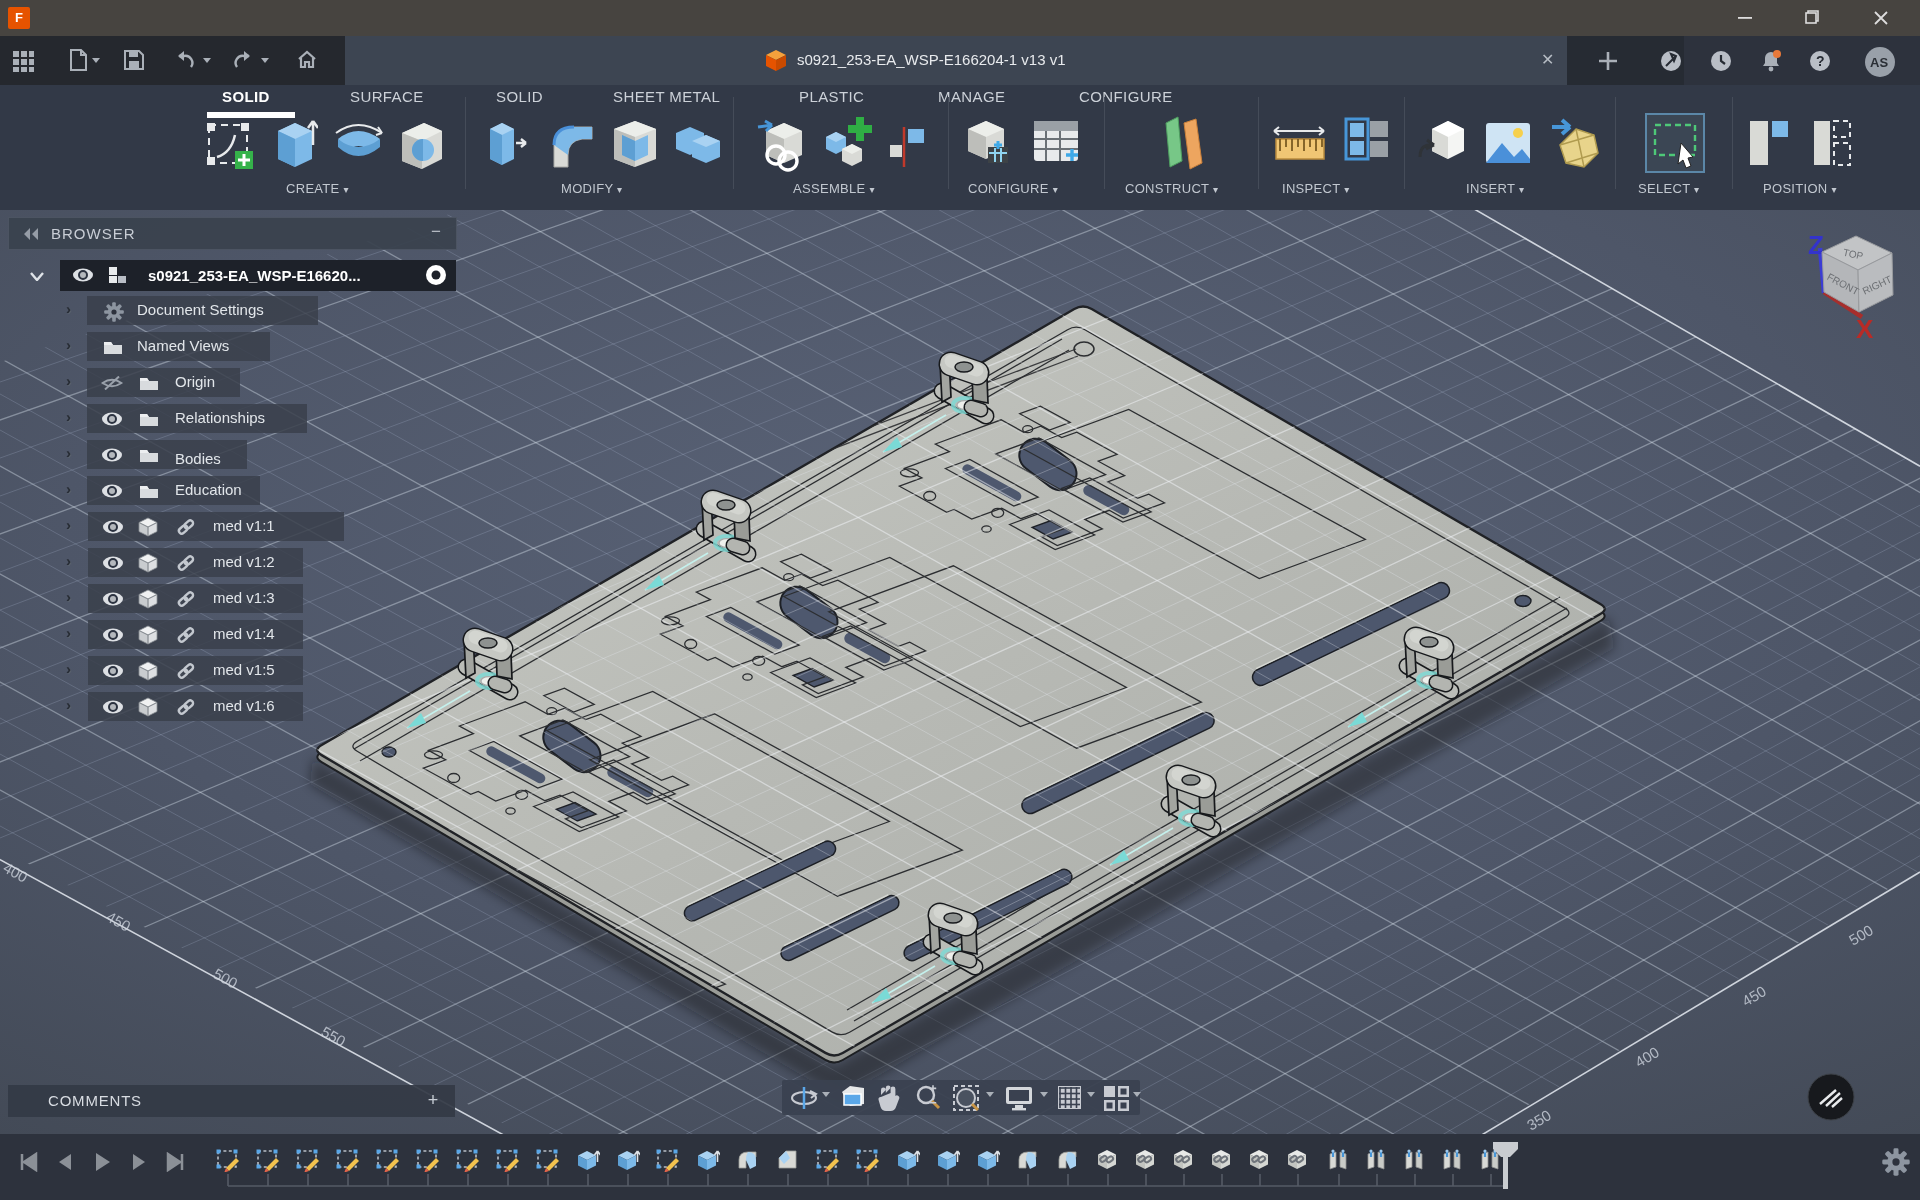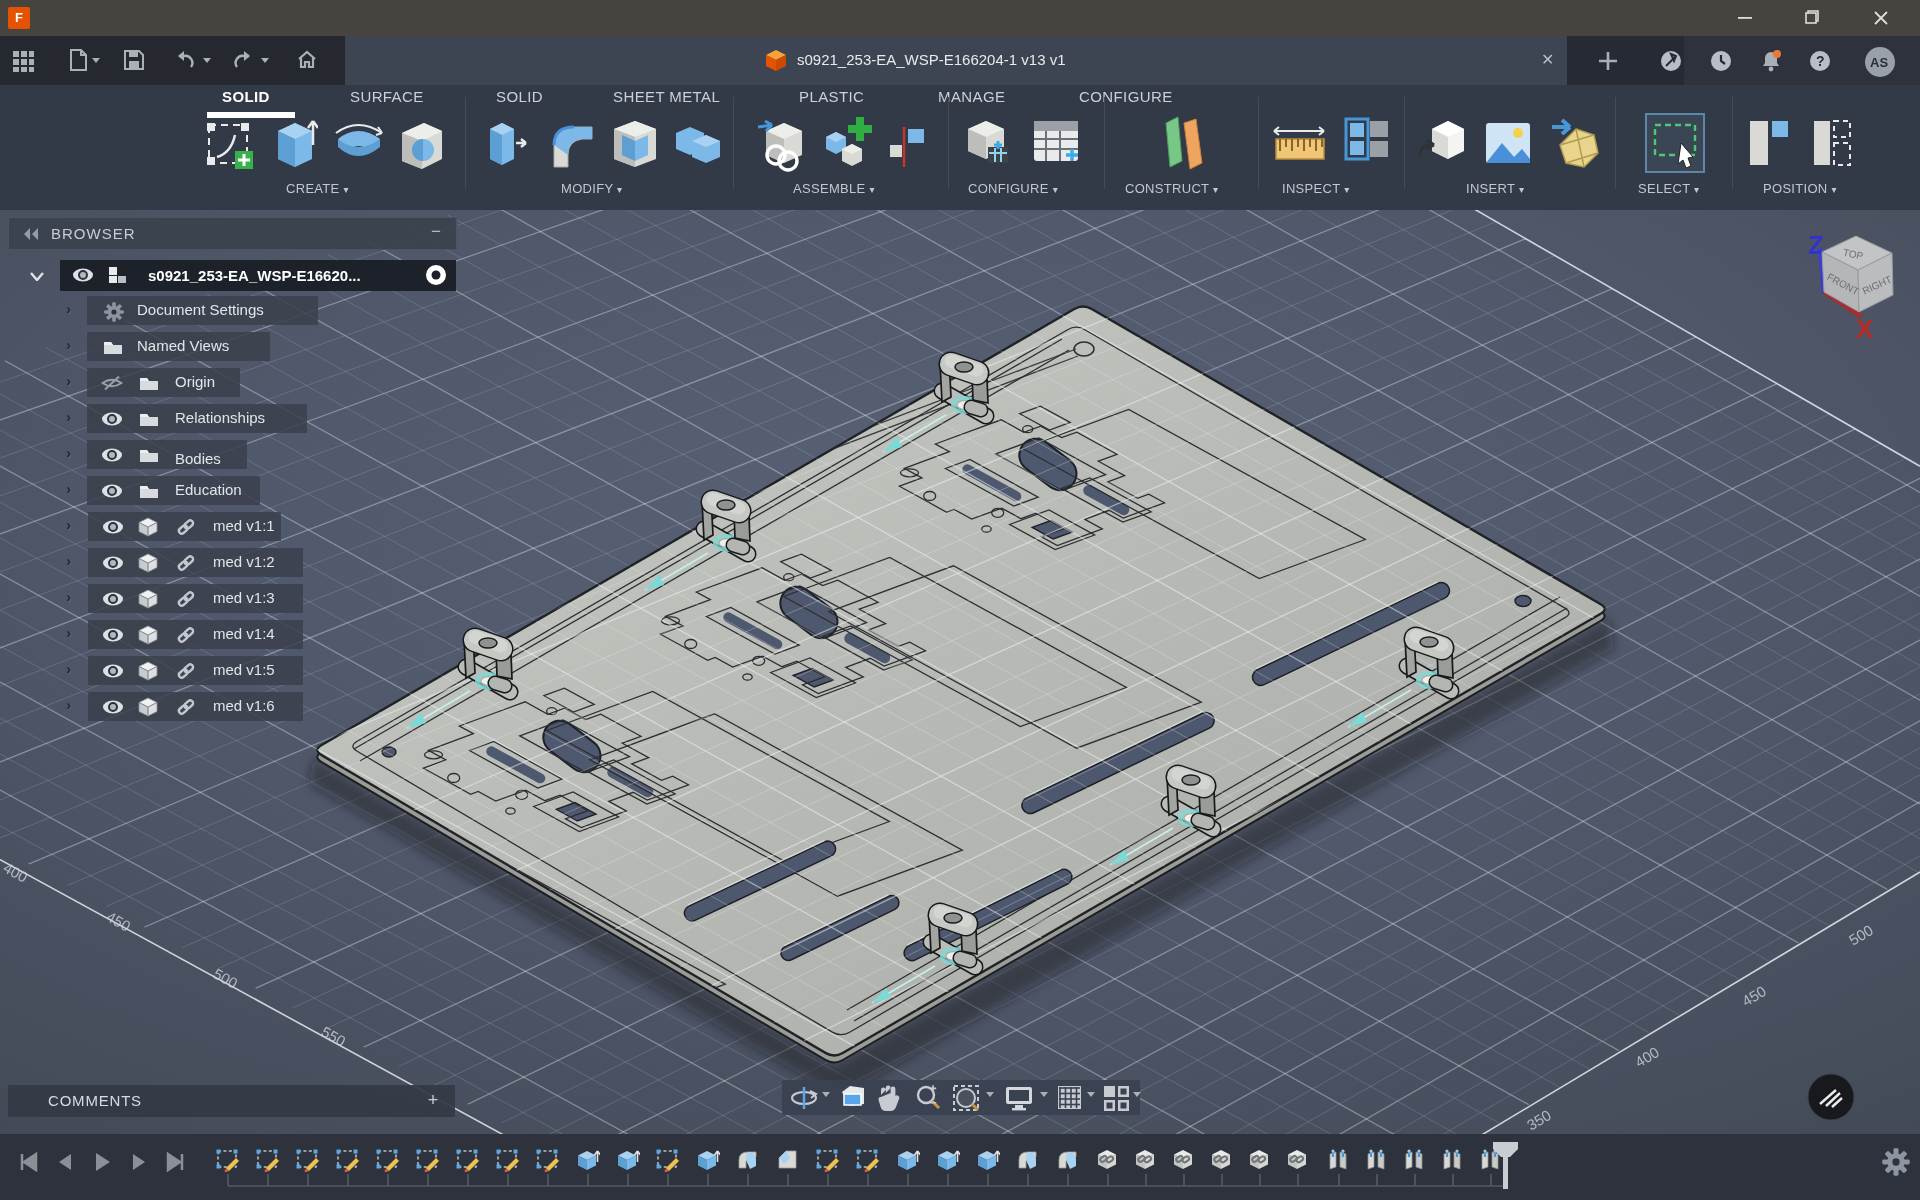--- a/index.html
+++ b/index.html
@@ -573,21 +573,21 @@
       </div>
       <div style="position:absolute;left:52px;top:7px;width:20px;height:16px;">
         <svg width="20" height="16" viewBox="0 0 20 16" style="" xmlns="http://www.w3.org/2000/svg">
           <path d="M1 3 h7 l2 3 h9 v9 h-18 z" fill="#d8dbde"></path>
           <path d="M1 3 h7 l2 3 h-9 z" fill="#eceef0"></path>
         </svg>
       </div>
       <div style="position:absolute;left:88px;top:5px">Education</div>
     </div>
     <div style="position:absolute;left:58px;top:263px;color:#272c34;font-size:15px;font-weight:bold;text-shadow:1px 1px 0 #58606c">›</div>
-    <div class="brow" style="left:80px;top:295px;width:193px">
+    <div class="brow" style="left:80px;top:295px;width:256px">
       <div style="position:absolute;left:14px;top:8px;width:22px;height:14px;">
         <svg width="22" height="14" viewBox="0 0 22 14" style="" xmlns="http://www.w3.org/2000/svg">
           <ellipse cx="11" cy="7" rx="10" ry="6.5" fill="#dde0e4"></ellipse>
           <circle cx="11" cy="7" r="4" fill="#b4b8bd" stroke="#2b3240" stroke-width="2"></circle>
         </svg>
       </div>
       <div style="position:absolute;left:50px;top:5px;width:20px;height:20px;">
         <svg width="20" height="20" viewBox="0 0 20 20" style="" xmlns="http://www.w3.org/2000/svg">
           <polygon points="10,1 19,5.5 10,10 1,5.5" fill="#f0f1f2"></polygon>
           <polygon points="1,5.5 10,10 10,19 1,14.5" fill="#c9cccf"></polygon>

